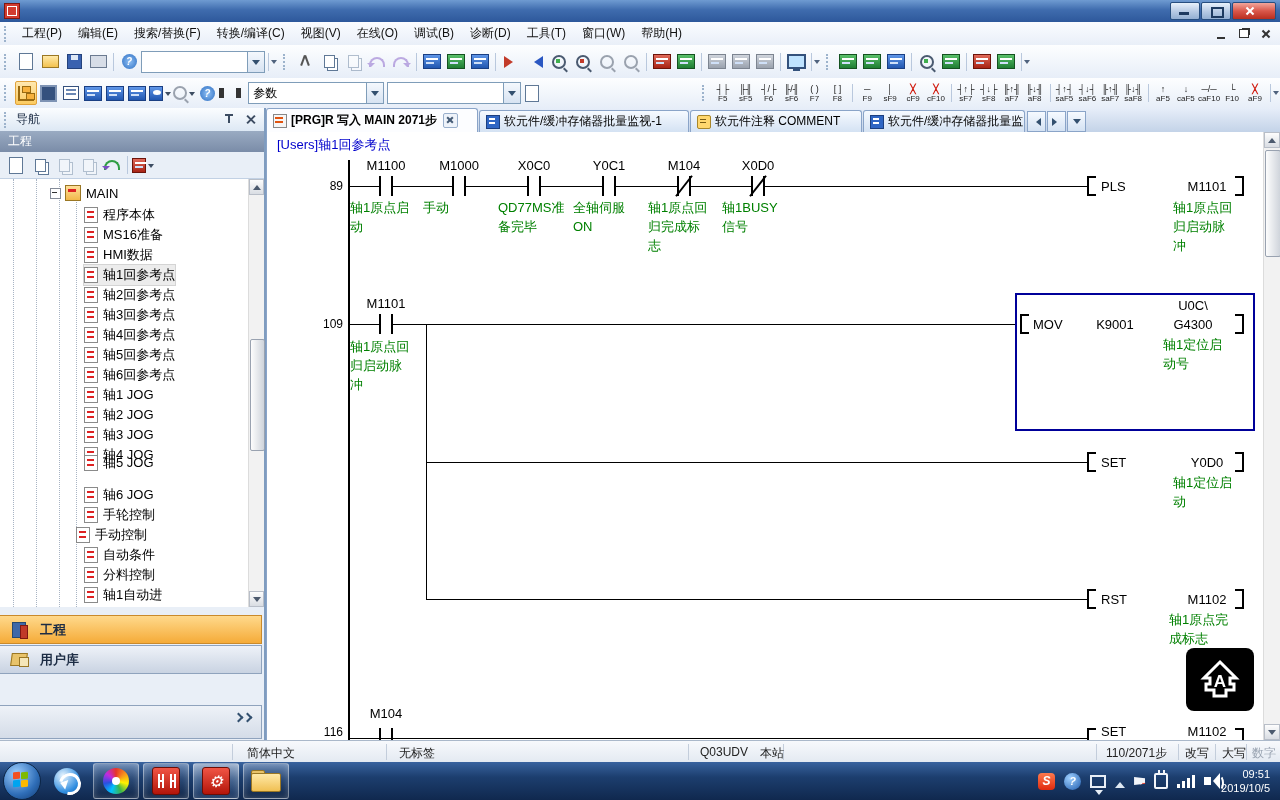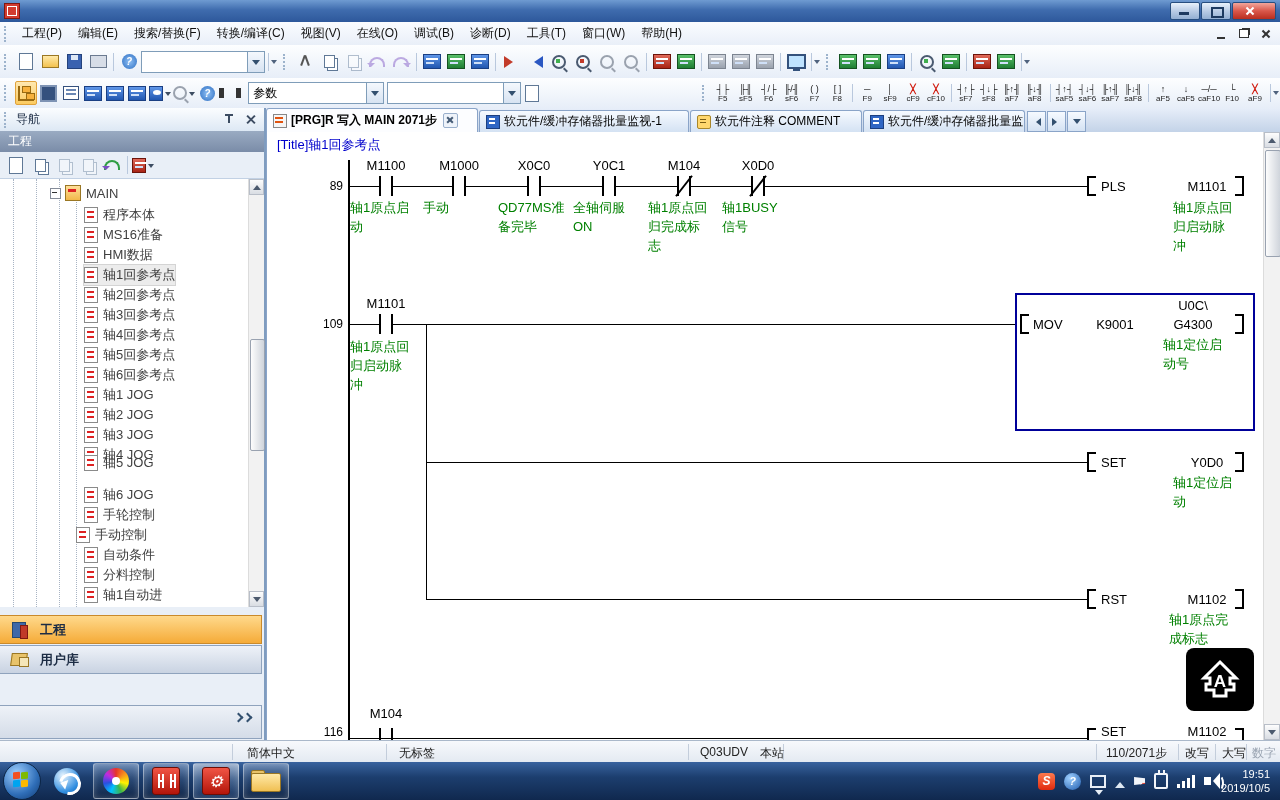--- a/index.html
+++ b/index.html
@@ -108,21 +108,21 @@
   .pinicon{margin-left:auto;width:12px;height:12px;position:relative;margin-right:10px}
   .pinicon:before{content:"";position:absolute;left:5px;top:1px;width:2px;height:8px;background:#3c4c62}
   .pinicon:after{content:"";position:absolute;left:2px;top:0;width:8px;height:2px;background:#3c4c62}
   .xicon{width:11px;height:11px;position:relative;margin-right:8px}
   .xicon:before,.xicon:after{content:"";position:absolute;left:5px;top:0;width:2px;height:11px;background:#3c4c62}
   .xicon:before{transform:rotate(45deg)}.xicon:after{transform:rotate(-45deg)}
   #navsection{left:0;top:23px;width:100%;height:21px;background:linear-gradient(#9aabc2,#7a8ca8);color:#fff;font-size:12px;display:flex;align-items:center;padding-left:8px;box-sizing:border-box;position:absolute}
   #navtools{left:0;top:44px;width:100%;height:27px;background:#e9eff7;border-bottom:1px solid #c2d1e4;display:flex;align-items:center;padding-left:4px;box-sizing:border-box;position:absolute}
   #tree{left:0;top:71px;width:248px;height:428px;background:#fff;position:absolute;overflow:hidden;font-size:13px}
   .dotline{position:absolute;top:0;bottom:0;width:0;border-left:1px dotted #a8b4c4}
-  .trow{position:absolute;display:flex;align-items:center;height:20px;white-space:nowrap;color:#404040}
+  .trow{position:absolute;display:flex;align-items:center;height:20px;white-space:nowrap;color:#000000}
   .trow.sel{background:#ececec;outline:1px solid #d4d4d4}
   .expbox{width:9px;height:9px;border:1px solid #848b98;background:#fff;position:relative;margin-right:4px}
   .expbox:before{content:"";position:absolute;left:1px;top:3px;width:5px;height:1px;background:#333}
   .ticon{width:12px;height:14px;background:#fff;border:1px solid #8a8a8a;position:relative;margin-right:5px;flex:none}
   .ticon:before{content:"";position:absolute;left:2px;top:3px;width:7px;height:2px;background:#d22}
   .ticon:after{content:"";position:absolute;left:2px;top:8px;width:7px;height:2px;background:#d22}
   .micon{width:14px;height:14px;background:linear-gradient(#ffdf9a,#f2b84a);border:1px solid #9a7724;position:relative;margin-right:5px;flex:none}
   .micon:before{content:"";position:absolute;left:2px;top:3px;width:8px;height:3px;background:#d22}
   
   .sb{position:absolute;background:#f2f2f2;border-left:1px solid #dcdcdc}
@@ -708,21 +708,21 @@
     <div class="navbtn" style="top:537px">
       <i class="nbicon lib"></i>
       <span>用户库</span>
     </div>
     <div id="navfooter">
       <i class="dblchev"></i>
     </div>
   </div>
 
   <div id="editor">
-    <div id="ladtitle">[Title]轴1回参考点</div>
+    <div id="ladtitle">[Users]轴1回参考点</div>
     <div class="rail" style="left:81px;top:28px;height:580px"></div>
 
     <div class="step" style="left:36px;top:47px">89</div>
     <div class="wire" style="left:81px;top:54px;width:740px"></div>
     <div class="dev" style="left:77px;top:26px">M1100</div>
     <div class="dev" style="left:150px;top:26px">M1000</div>
     <div class="dev" style="left:225px;top:26px">X0C0</div>
     <div class="dev" style="left:300px;top:26px">Y0C1</div>
     <div class="dev" style="left:375px;top:26px">M104</div>
     <div class="dev" style="left:449px;top:26px">X0D0</div>
@@ -898,19 +898,19 @@
       <i class="trayic ic-flag"></i>
       <i class="trayic ic-plug"></i>
       <i class="trayic ic-sig">
           <i class="s1"></i>
           <i class="s2"></i>
           <i class="s3"></i>
           <i class="s4"></i>
         </i>
       <i class="trayic ic-spk"></i>
       <div id="clock">
-        <div>19:51</div>
+        <div>09:51</div>
         <div>2019/10/5</div>
       </div>
     </div>
   </div>
 
 </div>
 
 </body></html>

